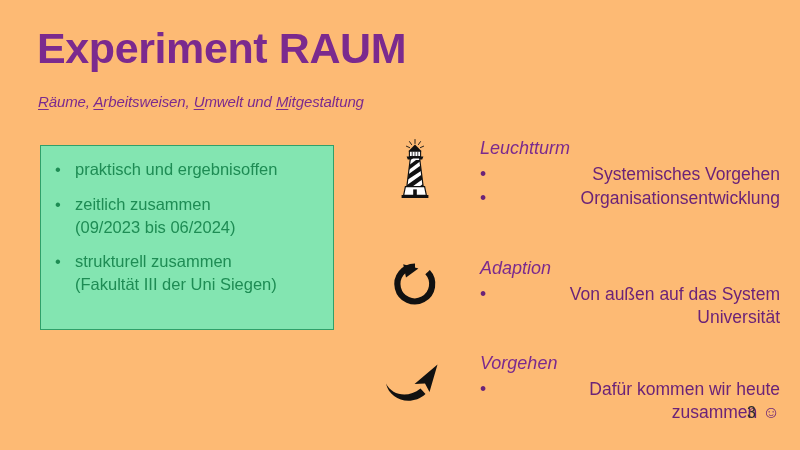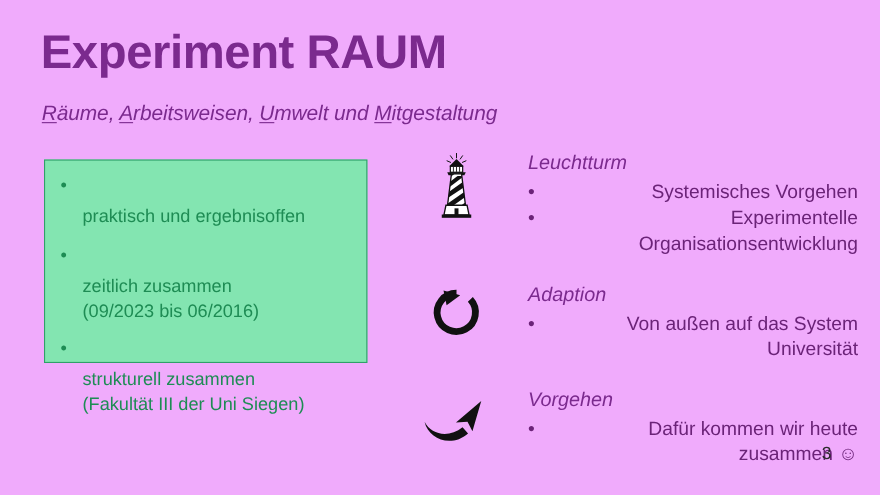--- a/index.html
+++ b/index.html
@@ -11,40 +11,40 @@
     width: 800px;
     height: 450px;
     font-family: "Liberation Sans", sans-serif;
     overflow: hidden;
     position: relative;
   }
   .slide {
     position: relative;
     width: 800px;
     height: 450px;
-    background: #f0abfc;
+    background: #fdba74;
   }
 
   
   .title {
     position: absolute;
     left: 37px;
     top: 26px;
     font-size: 43px;
     font-weight: bold;
     color: #7B2A8E;
     letter-spacing: -0.4px;
     line-height: 1.05;
     white-space: nowrap;
   }
   .subtitle {
     position: absolute;
     left: 38px;
     top: 93px;
-    font-size: 19px;
+    font-size: 15px;
     font-style: italic;
     color: #7B2A8E;
     white-space: nowrap;
     letter-spacing: -0.1px;
   }
   .subtitle .u {
     text-decoration: underline;
     text-underline-offset: 2px;
   }
 
@@ -75,21 +75,21 @@
   }
   .gb-item:last-child { margin-bottom: 0; }
   .gb-bullet {
     width: 20px;
     flex: 0 0 20px;
     font-size: 16.5px;
     line-height: 1.38;
     color: #1E8C54;
     text-align: left;
   }
-  .gb-text { flex: 1 1 auto; margin-top: 28px; }
+  .gb-text { flex: 1 1 auto; }
   .gb-line2 { display: block; }
 
   
   .section {
     position: absolute;
   }
   #section-leuchtturm { left: 384px; top: 138px; }
   #section-adaption  { left: 384px; top: 258px; }
   #section-transfer  { left: 384px; top: 353px; }
 
@@ -165,21 +165,21 @@
         <span class="gb-bullet">•</span>
         <span class="gb-text">
           <span>praktisch und ergebnisoffen</span>
         </span>
       </div>
 
       <div class="gb-item">
         <span class="gb-bullet">•</span>
         <span class="gb-text">
           <span>zeitlich zusammen</span>
-          <span class="gb-line2">(09/2023 bis 06/2016)</span>
+          <span class="gb-line2">(09/2023 bis 06/2024)</span>
         </span>
       </div>
 
       <div class="gb-item">
         <span class="gb-bullet">•</span>
         <span class="gb-text">
           <span>strukturell zusammen</span>
           <span class="gb-line2">(Fakultät III der Uni Siegen)</span>
         </span>
       </div>
@@ -232,21 +232,20 @@
       <div class="sec-head">Leuchtturm</div>
       <div class="sec-item">
         <span class="sec-bullet">•</span>
         <span class="sec-text">
           <span>Systemisches Vorgehen</span>
         </span>
       </div>
       <div class="sec-item">
         <span class="sec-bullet">•</span>
         <span class="sec-text">
-          <span>Experimentelle</span>
           <span class="l2">Organisationsentwicklung</span>
         </span>
       </div>
     </div>
   </div>
 
   <div class="section" id="section-adaption">
     <div class="sec-icon">
       <svg width="48" height="48" viewBox="0 0 48 48" aria-hidden="true">
         <path d="M24 6.6 A17.4 17.4 0 1 0 36.6 12.2" fill="none" stroke="#111111" stroke-width="6.2" stroke-linecap="butt"></path>

